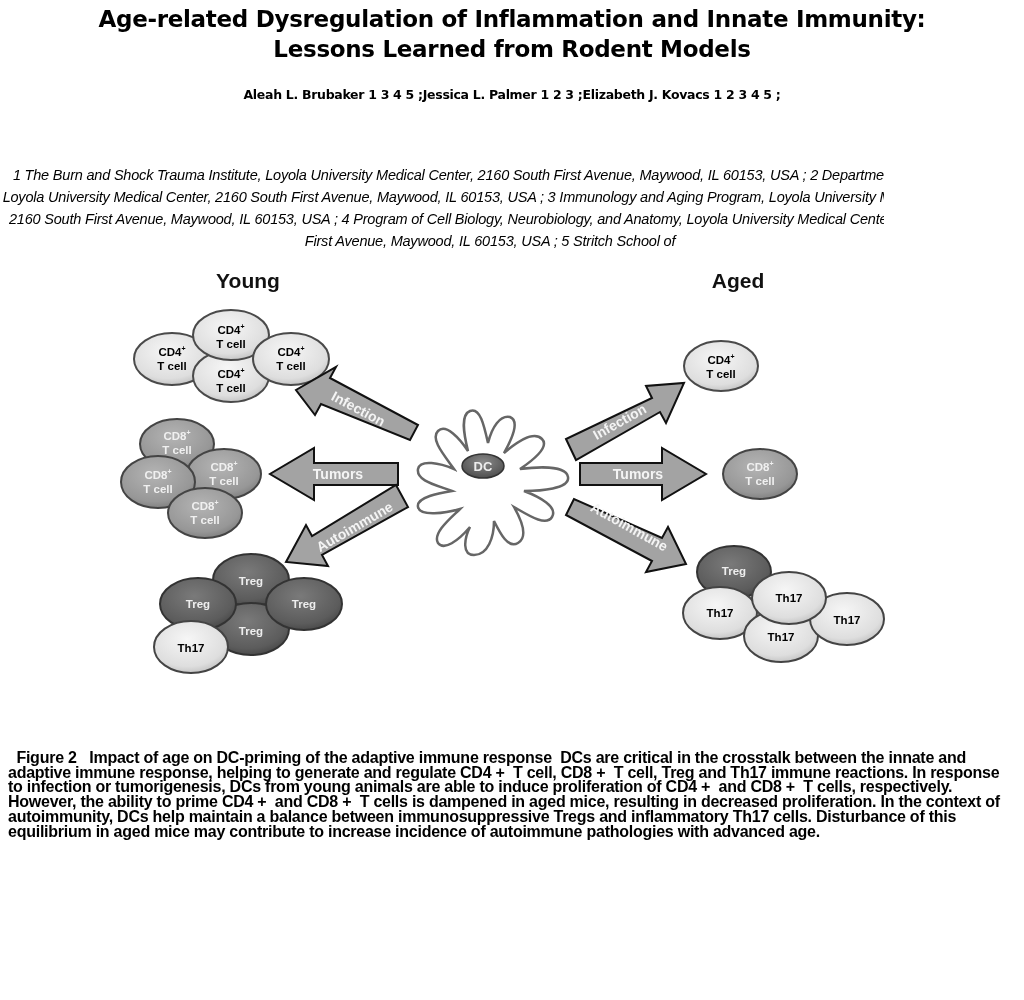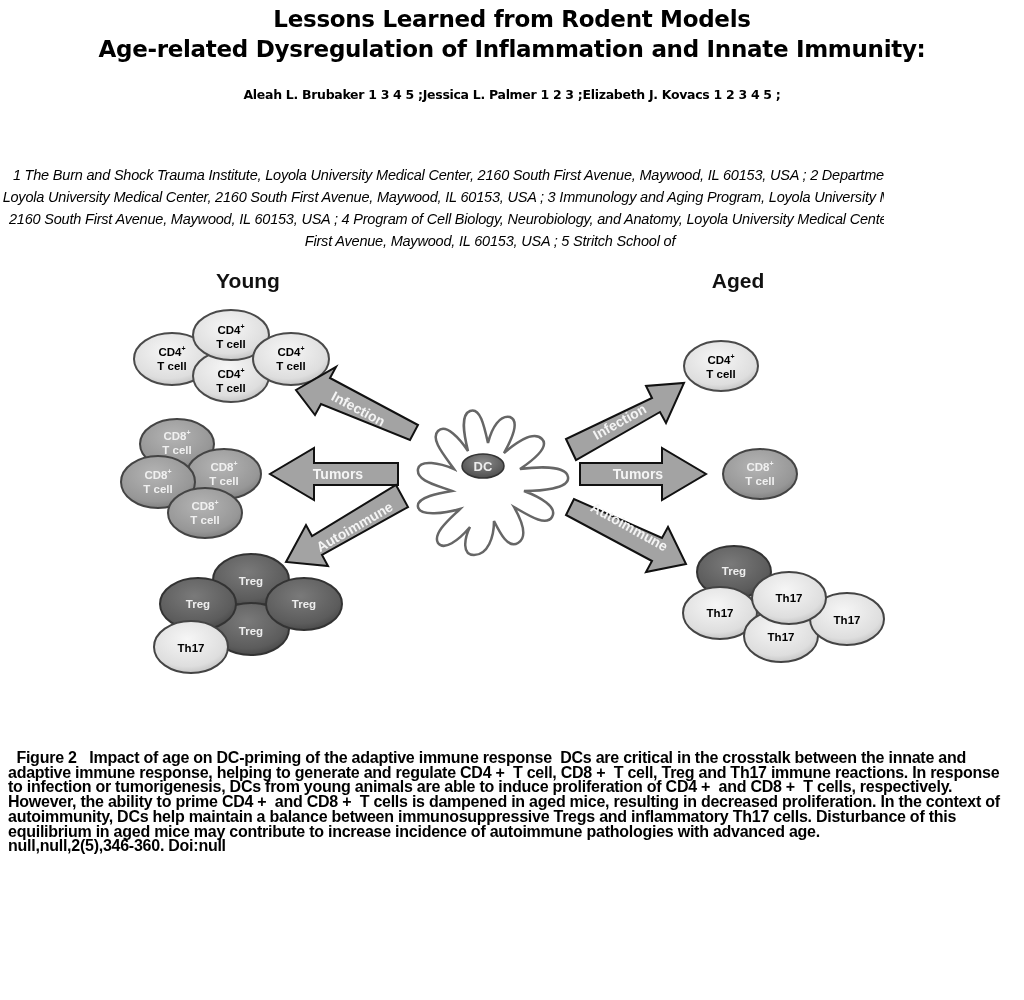--- a/index.html
+++ b/index.html
@@ -12,22 +12,22 @@
   .caption { position: absolute; left: 8px; top: 751px; width: 1010px; font-family: "Liberation Sans", sans-serif; font-weight: bold; font-size: 16px; line-height: 14.7px; letter-spacing: -0.25px; }
   .caption p { margin: 0; }
   .cell-text { font-family: "Liberation Sans", sans-serif; font-weight: bold; font-size: 11.5px; }
   .arrow-text { font-family: "Liberation Sans", sans-serif; font-weight: bold; font-size: 14px; fill: #f4f4f4; }
   .group-label { font-family: "Liberation Sans", sans-serif; font-weight: bold; font-size: 21px; fill: #111; }
 </style>
 </head>
 <body>
 
 <div class="title">
+  <div>Age-related Dysregulation of Inflammation and Innate Immunity:</div>
   <div>Lessons Learned from Rodent Models</div>
-  <div>Age-related Dysregulation of Inflammation and Innate Immunity:</div>
 </div>
 
 <div class="authors">Aleah L. Brubaker 1 3 4 5 ;Jessica L. Palmer 1 2 3 ;Elizabeth J. Kovacs 1 2 3 4 5 ;</div>
 
 <div class="affil-wrap">
   <div class="affil">1 The Burn and Shock Trauma Institute, Loyola University Medical Center, 2160 South First Avenue, Maywood, IL 60153, USA ; 2 Department of Surgery, Loyola University Medical Center, 2160 South First Avenue, Maywood, IL 60153, USA ; 3 Immunology and Aging Program, Loyola University Medical Center, 2160 South First Avenue, Maywood, IL 60153, USA ; 4 Program of Cell Biology, Neurobiology, and Anatomy, Loyola University Medical Center, 2160 South First Avenue, Maywood, IL 60153, USA ; 5 Stritch School of</div>
 </div>
 
 <svg class="figure" width="1024" height="440" viewBox="0 0 1024 440" xmlns="http://www.w3.org/2000/svg">
   <defs>
@@ -186,14 +186,13 @@
     </g>
     <g>
       <ellipse cx="789" cy="343" rx="37" ry="26" fill="url(#gLight)" stroke="#444" stroke-width="2"></ellipse>
       <text class="cell-text" x="789" y="347" text-anchor="middle">Th17</text>
     </g>
   </g>
 </svg>
 
 <div class="caption">
   <p style="white-space: pre-wrap;">  Figure 2   Impact of age on DC-priming of the adaptive immune response  DCs are critical in the crosstalk between the innate and adaptive immune response, helping to generate and regulate CD4 +  T cell, CD8 +  T cell, Treg and Th17 immune reactions. In response to infection or tumorigenesis, DCs from young animals are able to induce proliferation of CD4 +  and CD8 +  T cells, respectively. However, the ability to prime CD4 +  and CD8 +  T cells is dampened in aged mice, resulting in decreased proliferation. In the context of autoimmunity, DCs help maintain a balance between immunosuppressive Tregs and inflammatory Th17 cells. Disturbance of this equilibrium in aged mice may contribute to increase incidence of autoimmune pathologies with advanced age.</p>
-  <p>null,null,2(5),346-360. Doi:null</p>
 </div>
 
 </body></html>

